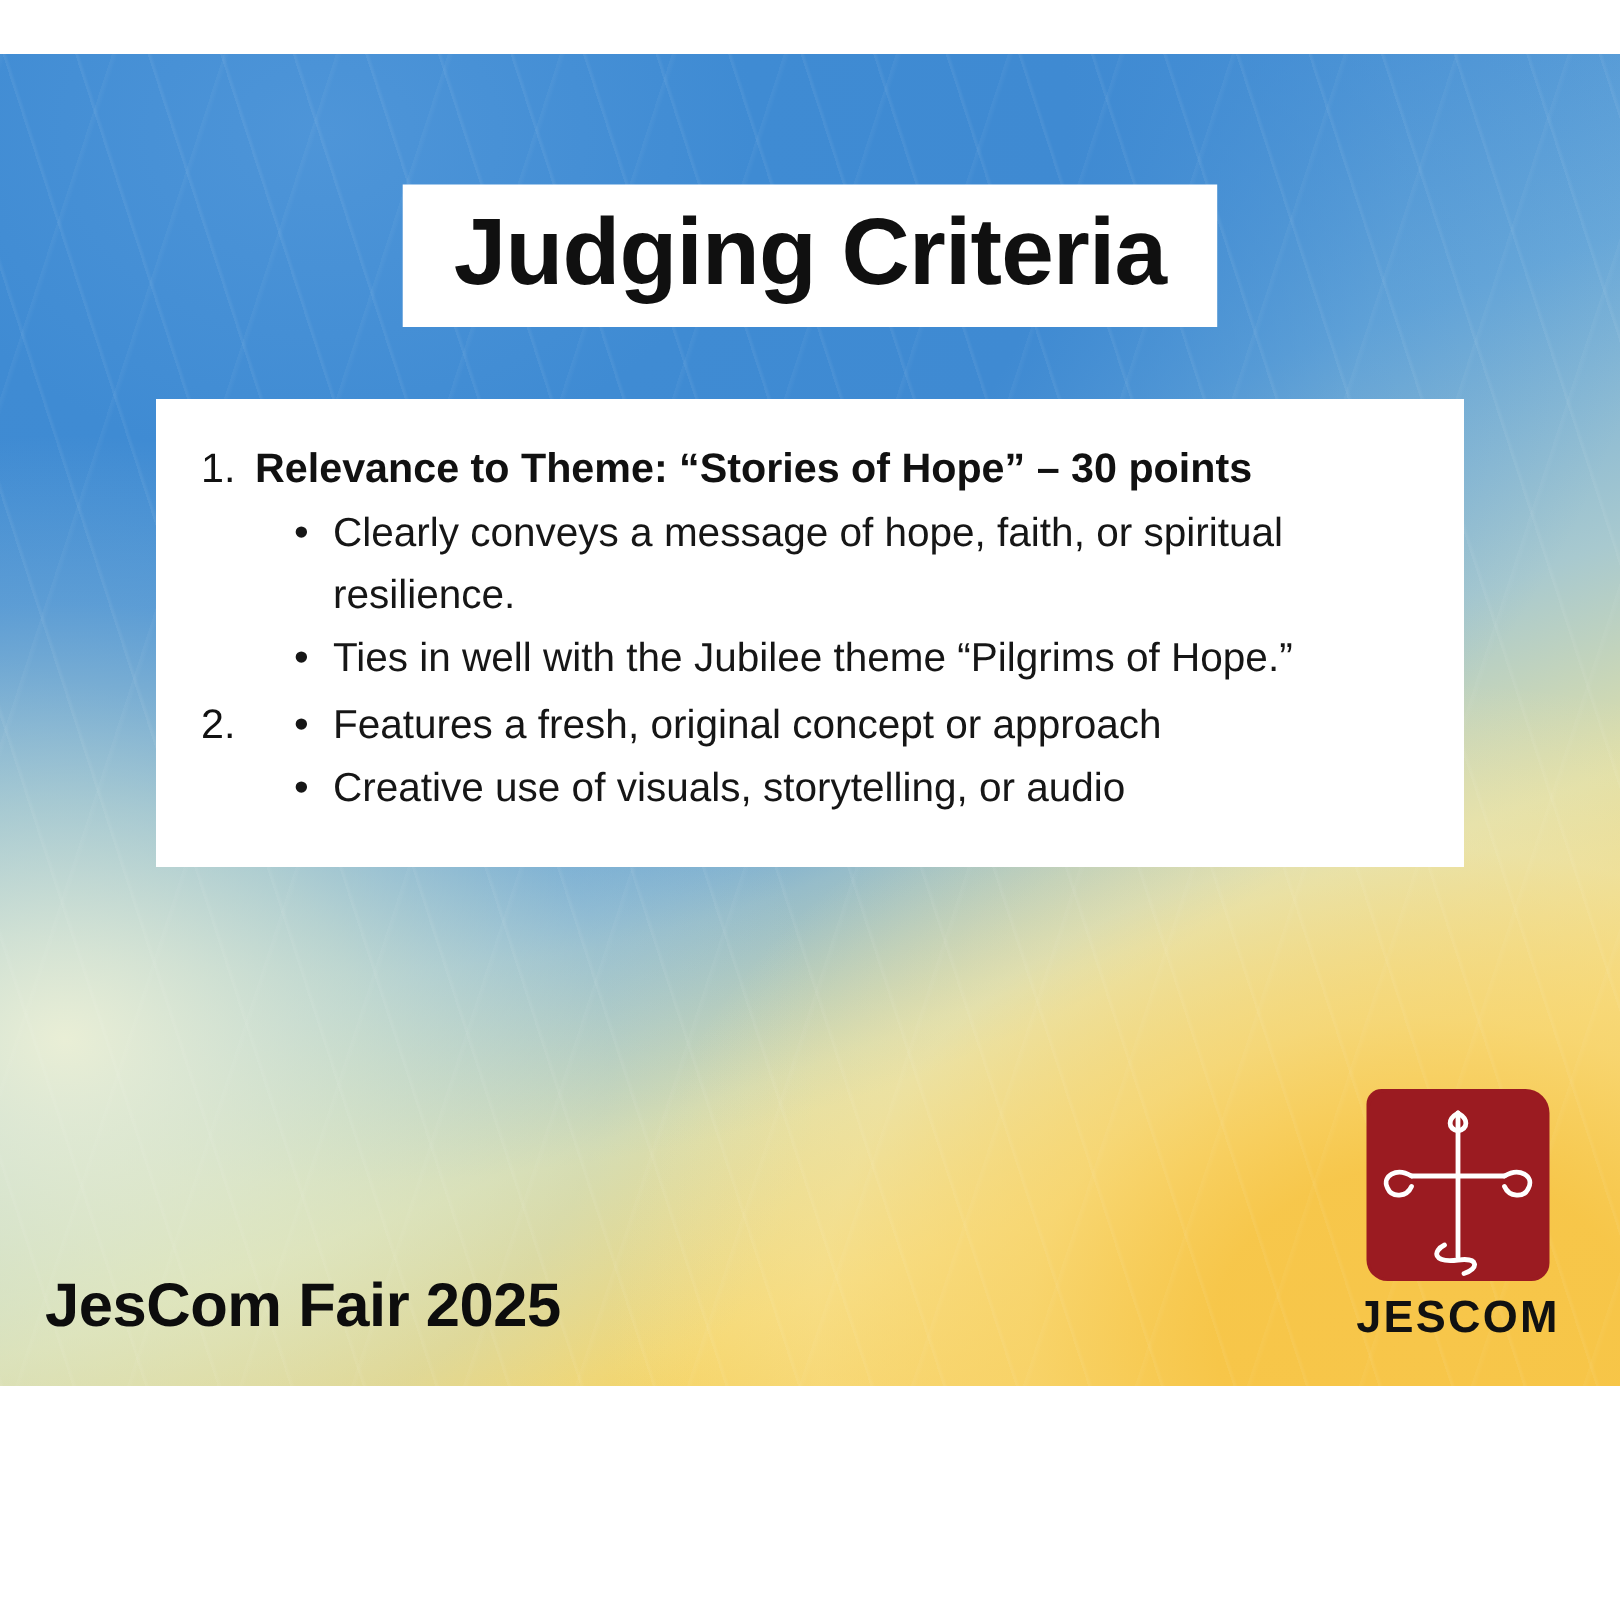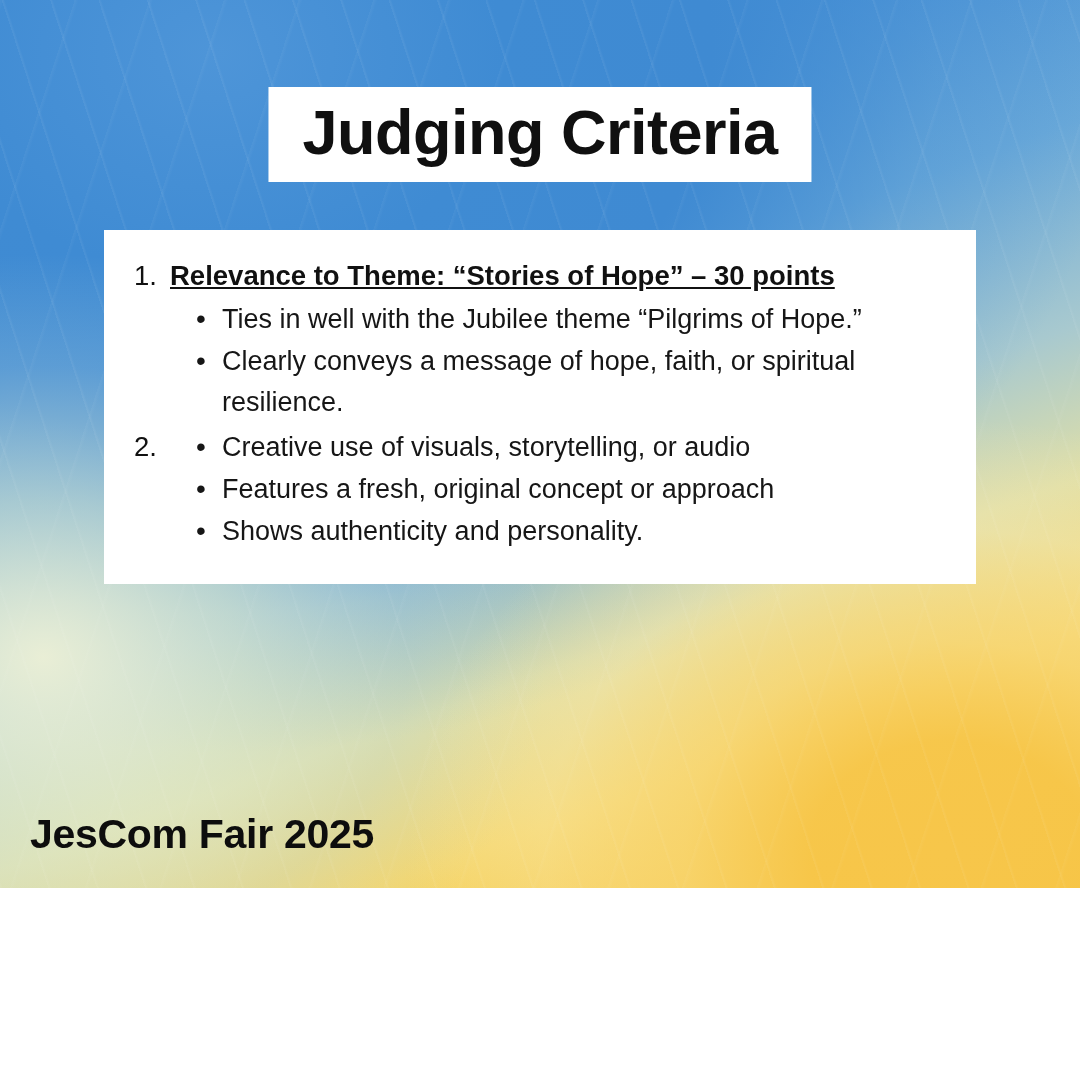--- a/index.html
+++ b/index.html
@@ -10,20 +10,21 @@
   }
   #poster {
     position: relative;
     width: 1080px; height: 888px;
     background:
       radial-gradient(ellipse 780px 620px at 88% 96%, #f7c64a 0%, rgba(247,198,74,0.92) 18%, rgba(248,214,116,0.72) 34%, rgba(250,233,176,0.35) 52%, rgba(255,255,255,0) 70%),
       radial-gradient(ellipse 700px 560px at 4% 74%, rgba(238,241,214,0.95) 0%, rgba(226,236,208,0.6) 28%, rgba(180,212,220,0.25) 52%, rgba(255,255,255,0) 72%),
       radial-gradient(ellipse 900px 700px at 20% 6%, #4e95d8 0%, #3f8bd3 32%, #3f8ad2 55%, rgba(63,138,210,0.25) 80%, rgba(63,138,210,0) 100%),
       linear-gradient(160deg, #3f8ad2 0%, #4a92d6 22%, #6aa9d9 40%, #a8c9cf 56%, #dfdfa8 68%, #f5d76e 80%, #f6c438 92%, #f3bc27 100%);
     overflow: hidden;
+    margin-top: 36px;
   }
   
   #poster::after {
     content: "";
     position: absolute; inset: 0;
     background:
       repeating-linear-gradient(72deg, rgba(255,255,255,0.055) 0px, rgba(255,255,255,0.055) 1px, rgba(255,255,255,0) 3px, rgba(255,255,255,0) 46px),
       repeating-linear-gradient(108deg, rgba(255,255,255,0.035) 0px, rgba(255,255,255,0.035) 1px, rgba(255,255,255,0) 4px, rgba(255,255,255,0) 71px);
     pointer-events: none;
   }
@@ -67,21 +68,21 @@
     line-height: 1.48;
     padding-left: 36px;
     position: relative;
   }
   .crit-head .num {
     position: absolute;
     left: 0; top: 0;
     font-weight: normal;
     color: #111111;
   }
-  .crit-head .head-text { font-weight: bold; text-decoration: underline; }
+  .crit-head .head-text { font-weight: bold; }
 
   ul.bullets {
     list-style: none;
     margin: 2px 0 4px 0;
     padding-left: 62px;
   }
   ul.bullets li {
     position: relative;
     font-size: 27px;
     line-height: 1.52;
@@ -141,35 +142,50 @@
 
   <div class="content-card">
     <ol class="criteria">
 
       <li>
         <div class="crit-head">
           <span class="num">1.</span>
           <span class="head-text">Relevance to Theme: “Stories of Hope” – 30 points</span>
         </div>
         <ul class="bullets">
+          <li>Clearly conveys a message of hope, faith, or spiritual resilience.</li>
           <li>Ties in well with the Jubilee theme “Pilgrims of Hope.”</li>
-          <li>Clearly conveys a message of hope, faith, or spiritual resilience.</li>
         </ul>
       </li>
 
       <li>
         <div class="crit-head">
           <span class="num">2.</span>
         </div>
         <ul class="bullets">
+          <li>Features a fresh, original concept or approach</li>
           <li>Creative use of visuals, storytelling, or audio</li>
-          <li>Features a fresh, original concept or approach</li>
-          <li>Shows authenticity and personality.</li>
         </ul>
       </li>
 
     </ol>
   </div>
 
   <div class="footer-label">JesCom Fair 2025</div>
 
+  <div class="logo">
+    <div class="logo-mark">
+      <svg width="122" height="128" viewBox="0 0 122 128" aria-hidden="true">
+        <rect x="2" y="2" width="118" height="124" rx="12" fill="#9b1b21"></rect>
+        <g stroke="#ffffff" stroke-width="3.2" fill="none" stroke-linecap="round">
+          <path d="M61 16 L61 112"></path>
+          <path d="M30 58 L92 58"></path>
+          <path d="M61 16 c-7 4 -7 10 0 12 c7 -2 7 -8 0 -12 z"></path>
+          <path d="M30 58 c-10 -6 -20 0 -16 8 c3 7 13 6 16 -1"></path>
+          <path d="M92 58 c10 -6 20 0 16 8 c-3 7 -13 6 -16 -1"></path>
+          <path d="M52 104 c-8 4 -8 12 9 10 c14 -2 14 6 4 9"></path>
+        </g>
+      </svg>
+    </div>
+    <div class="logo-text">JESCOM</div>
+  </div>
 
 </div>
 
 </body></html>

